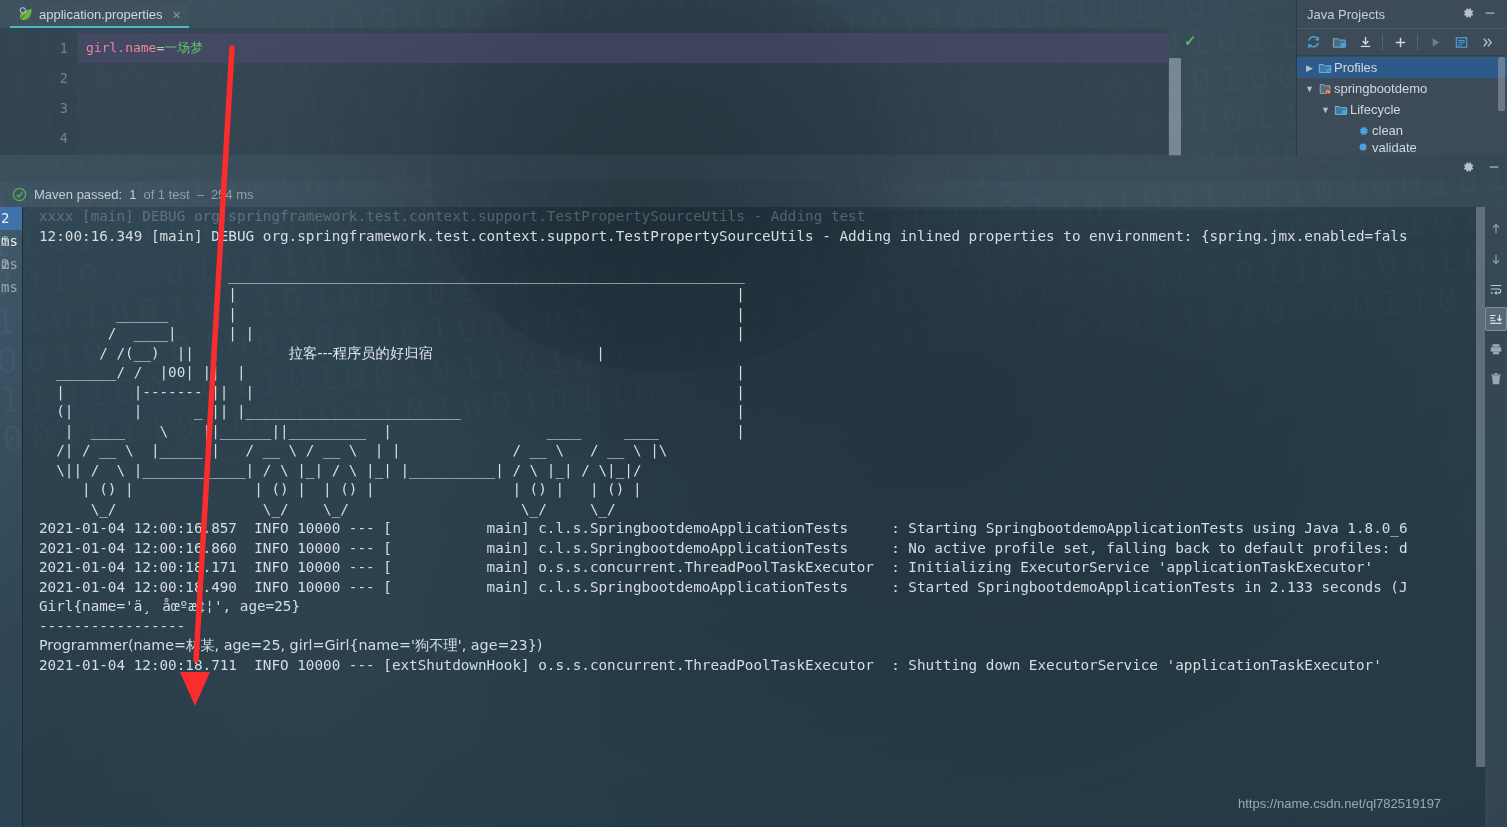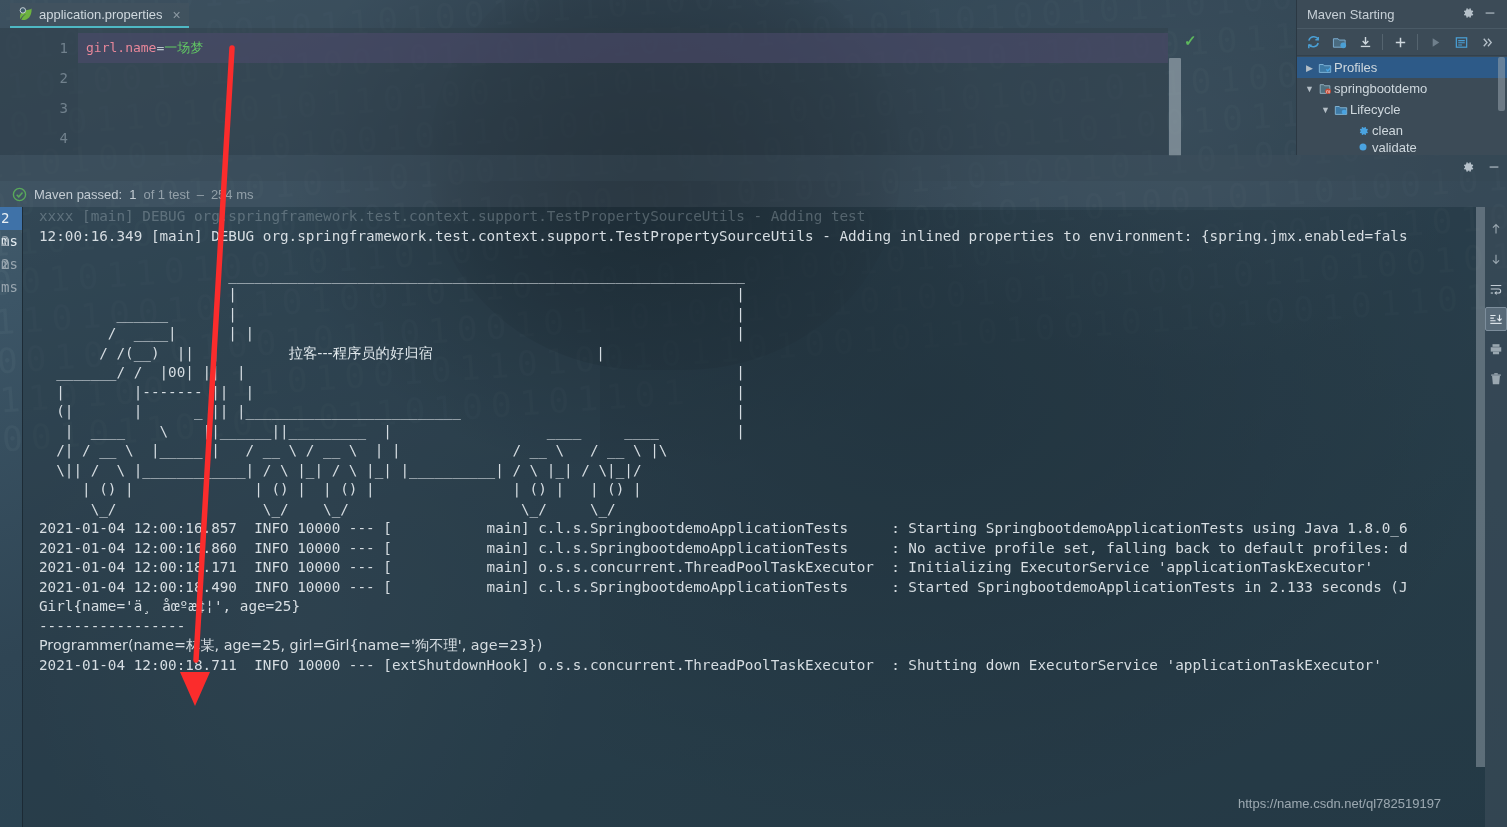--- a/index.html
+++ b/index.html
@@ -222,21 +222,21 @@
     </div>
 
     <div class="editor-right">
       <div class="inspect-check">✓</div>
       <div class="ed-scroll-thumb"></div>
     </div>
   </div>
 
   <div id="maven">
     <div class="mv-header">
-      <span class="t">Maven Starting</span>
+      <span class="t">Java Projects</span>
       <span class="mv-hicon">
         <svg width="14" height="14" viewBox="0 0 16 16">
             <path fill="#b6c1ca" d="M8 5.2A2.8 2.8 0 1 0 8 10.8 2.8 2.8 0 0 0 8 5.2zm0 4.3a1.5 1.5 0 1 1 0-3 1.5 1.5 0 0 1 0 3z"></path>
             <path fill="#b6c1ca" d="M14 9.1l-1.2-.3a4.9 4.9 0 0 0 0-1.6l1.2-.3-.5-1.8-1.2.4a4.9 4.9 0 0 0-1.1-1.1l.4-1.2-1.8-.5-.3 1.2a4.9 4.9 0 0 0-1.6 0L7.6 2.7l-1.8.5.4 1.2a4.9 4.9 0 0 0-1.1 1.1l-1.2-.4-.5 1.8 1.2.3a4.9 4.9 0 0 0 0 1.6l-1.2.3.5 1.8 1.2-.4a4.9 4.9 0 0 0 1.1 1.1l-.4 1.2 1.8.5.3-1.2a4.9 4.9 0 0 0 1.6 0l.3 1.2 1.8-.5-.4-1.2a4.9 4.9 0 0 0 1.1-1.1l1.2.4z"></path>
           </svg>
       </span>
       <span class="mv-hicon">
         <svg width="14" height="14" viewBox="0 0 16 16">
             <rect x="3" y="7.4" width="10" height="1.3" fill="#b6c1ca"></rect>
           </svg>

